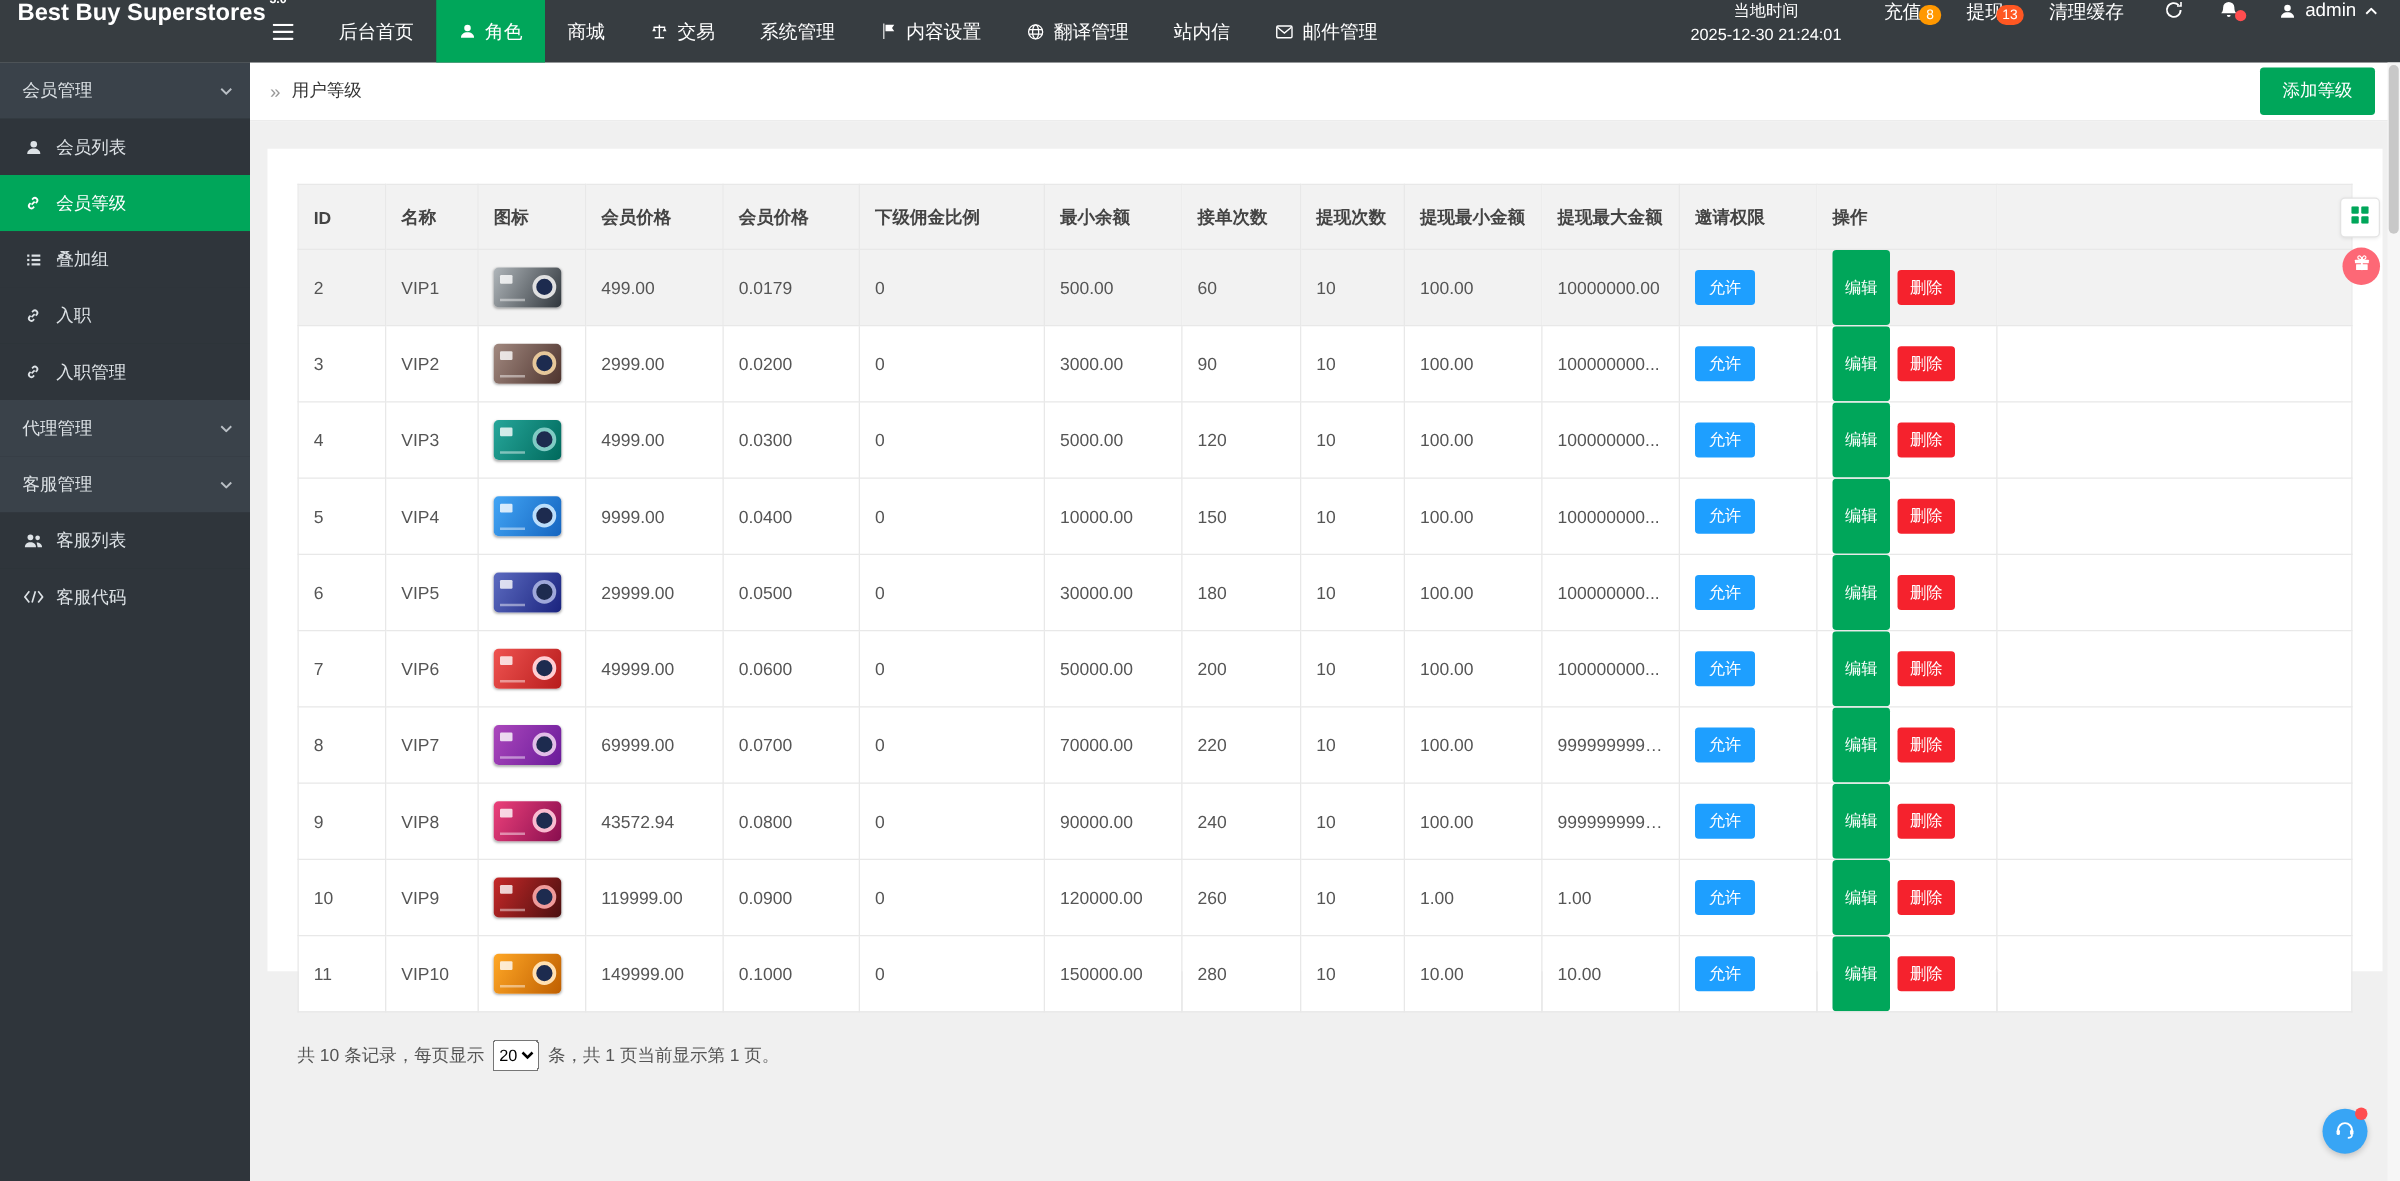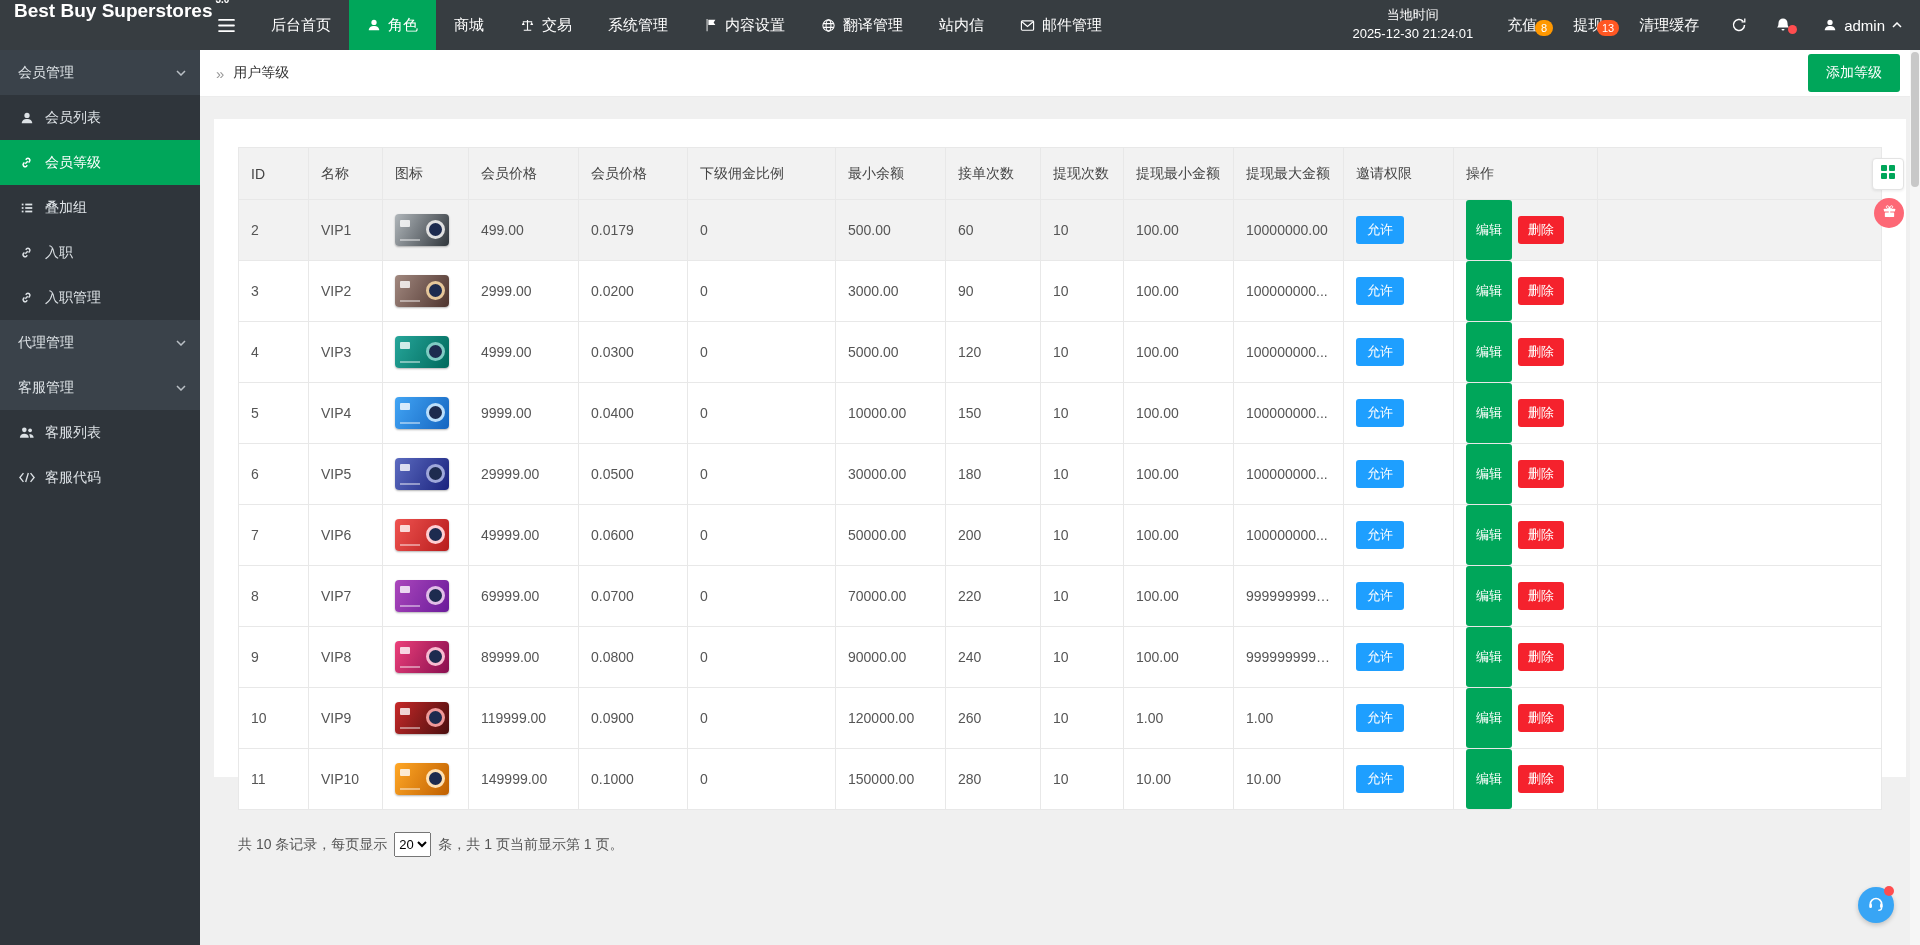--- a/index.html
+++ b/index.html
@@ -8,21 +8,21 @@
   
   .navbar{position:absolute;top:0;left:0;width:100%;height:50px;background:var(--c-navbar,#373d41);
           color:#fff;display:flex;align-items:stretch;z-index:6}
   .logo{width:200px;min-width:200px;box-sizing:border-box;display:flex;
         padding-left:14px;font-size:19px;font-weight:700;white-space:nowrap}
   .logo sup{font-size:10px;margin-left:3px;transform:translateY(-6px)}
   .nav-item{display:flex;align-items:center;gap:7px;padding:0 18px;font-size:15px;cursor:pointer;position:relative;white-space:nowrap}
   .nav-item.active{background:var(--c-accent,#00a65a)}
   .nav-icon{display:inline-flex;align-items:center}
   .nav-menu{display:flex;align-items:stretch}
-  .nav-right{margin-left:auto;display:flex;align-items:center}
+  .nav-right{margin-left:auto;display:flex;align-items:flex-start}
   .time-block{display:flex;flex-direction:column;justify-content:center;text-align:center;
               font-size:13px;line-height:1.45;padding:0 16px}
   .badge{position:absolute;top:4px;right:2px;height:16px;line-height:16px;min-width:8px;
          padding:0 5px;border-radius:8px;font-size:11px;text-align:center;background:var(--c-badge_red,#ff5722)}
   .badge.orange{background:var(--c-badge_orange,#ff9800)}
   .dot{position:absolute;top:8px;right:8px;width:9px;height:9px;border-radius:50%;background:#ff4d4f}
   .icon-only{padding:0 14px}
   
   .sidebar{position:absolute;top:50px;left:0;bottom:0;width:200px;background:#2f353b;color:#dde2e6;z-index:5}
   .side-item{display:flex;align-items:center;gap:10px;height:45px;padding:0 14px 0 18px;font-size:14px;cursor:pointer}
@@ -35,21 +35,21 @@
   .main{position:absolute;left:200px;top:50px;right:0;bottom:0;background:#f0f0f0;overflow:hidden}
   .crumb-bar{height:46px;background:#fff;display:flex;align-items:center;padding:0 16px;border-bottom:1px solid #ececec}
   .crumb-arrow{color:#999;margin-right:9px;font-size:15px}
   .crumb-title{font-size:14px;color:#333}
   .btn-add{margin-left:auto;margin-right:4px;background:var(--c-accent,#00a65a);color:#fff;border:none;
            border-radius:3px;padding:10px 18px;font-size:14px;cursor:pointer;font-family:Liberation Mono, monospace}
   .card{margin:22px 14px;background:#fff;padding:28px 24px;box-sizing:border-box;height:658px}
   table{width:100%;border-collapse:collapse;table-layout:fixed}
   th,td{border:1px solid #e8e8e8;text-align:left;padding:0 12px;font-size:14px;color:#555;
         overflow:hidden;white-space:nowrap;text-overflow:ellipsis;box-sizing:border-box}
-  th{background:#f2f2f2;height:52px;font-weight:400;color:#444}
+  th{background:#f2f2f2;height:52px;font-weight:700;color:#444}
   td{height:52px;background:#fff}
   tr.alt td{background:#f2f2f2}
   .c0{width:70px}.c1{width:74px}.c2{width:86px}.c3{width:110px}.c4{width:109px}.c5{width:148px}
   .c6{width:110px}.c7{width:95px}.c8{width:83px}.c9{width:110px}.c10{width:110px}.c11{width:110px}.c12{width:144px}
   .vip-card{width:54px;height:32px;border-radius:4px;position:relative;box-shadow:0 1px 2px rgba(0,0,0,.3)}
   .vip-chip{position:absolute;left:5px;top:6px;width:10px;height:7px;border-radius:1px;background:rgba(255,255,255,.8)}
   .vip-line{position:absolute;left:5px;bottom:5px;width:20px;height:2px;background:rgba(255,255,255,.45)}
   .vip-coin{position:absolute;right:4px;top:6px;width:19px;height:19px;border-radius:50%;
             background:#1d2b4f;border:3px solid #fff;box-sizing:border-box}
   .btn-allow{background:var(--c-blue,#1E9FFF);color:#fff;border:none;border-radius:3px;
@@ -485,21 +485,21 @@
           <tr>
             <td class="c0">9</td>
             <td class="c1">VIP8</td>
             <td class="c2">
               <div class="vip-card" style="background: linear-gradient(120deg, rgb(236, 64, 122), rgb(136, 14, 79));">
                 <div class="vip-chip"></div>
                 <div class="vip-line"></div>
                 <div class="vip-coin" style="border-color: rgb(248, 187, 208);"></div>
               </div>
             </td>
-            <td class="c3">89999.00</td>
+            <td class="c3">43572.94</td>
             <td class="c4">0.0800</td>
             <td class="c5">0</td>
             <td class="c6">90000.00</td>
             <td class="c7">240</td>
             <td class="c8">10</td>
             <td class="c9">100.00</td>
             <td class="c10">999999999....</td>
             <td class="c11"><button class="btn-allow">允许</button></td>
             <td class="c12"><button class="btn-edit">编辑</button><button class="btn-del">删除</button></td>
             <td class="cfill"></td>

